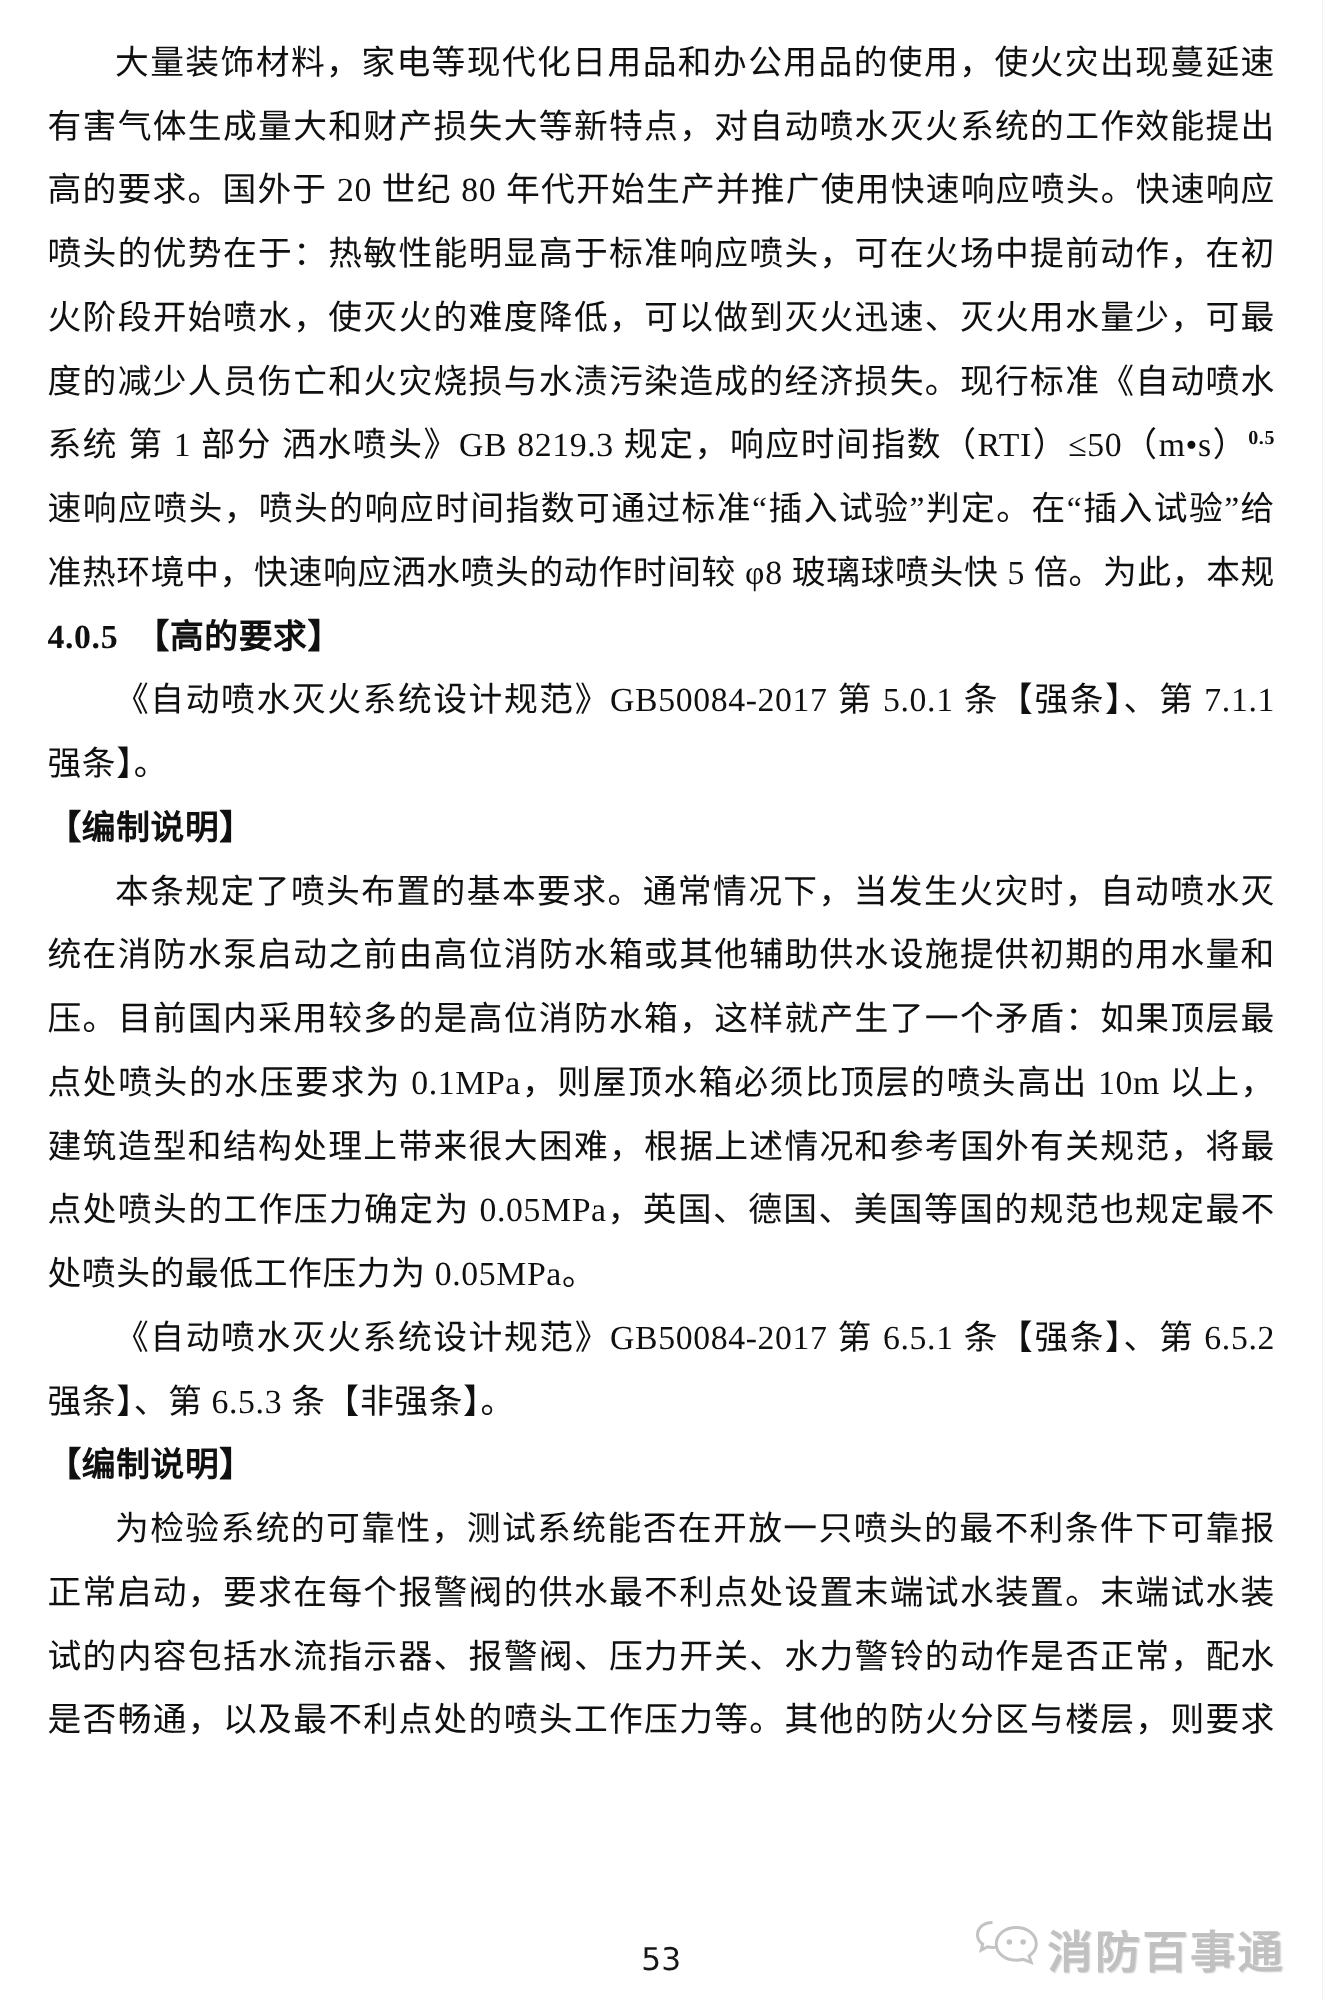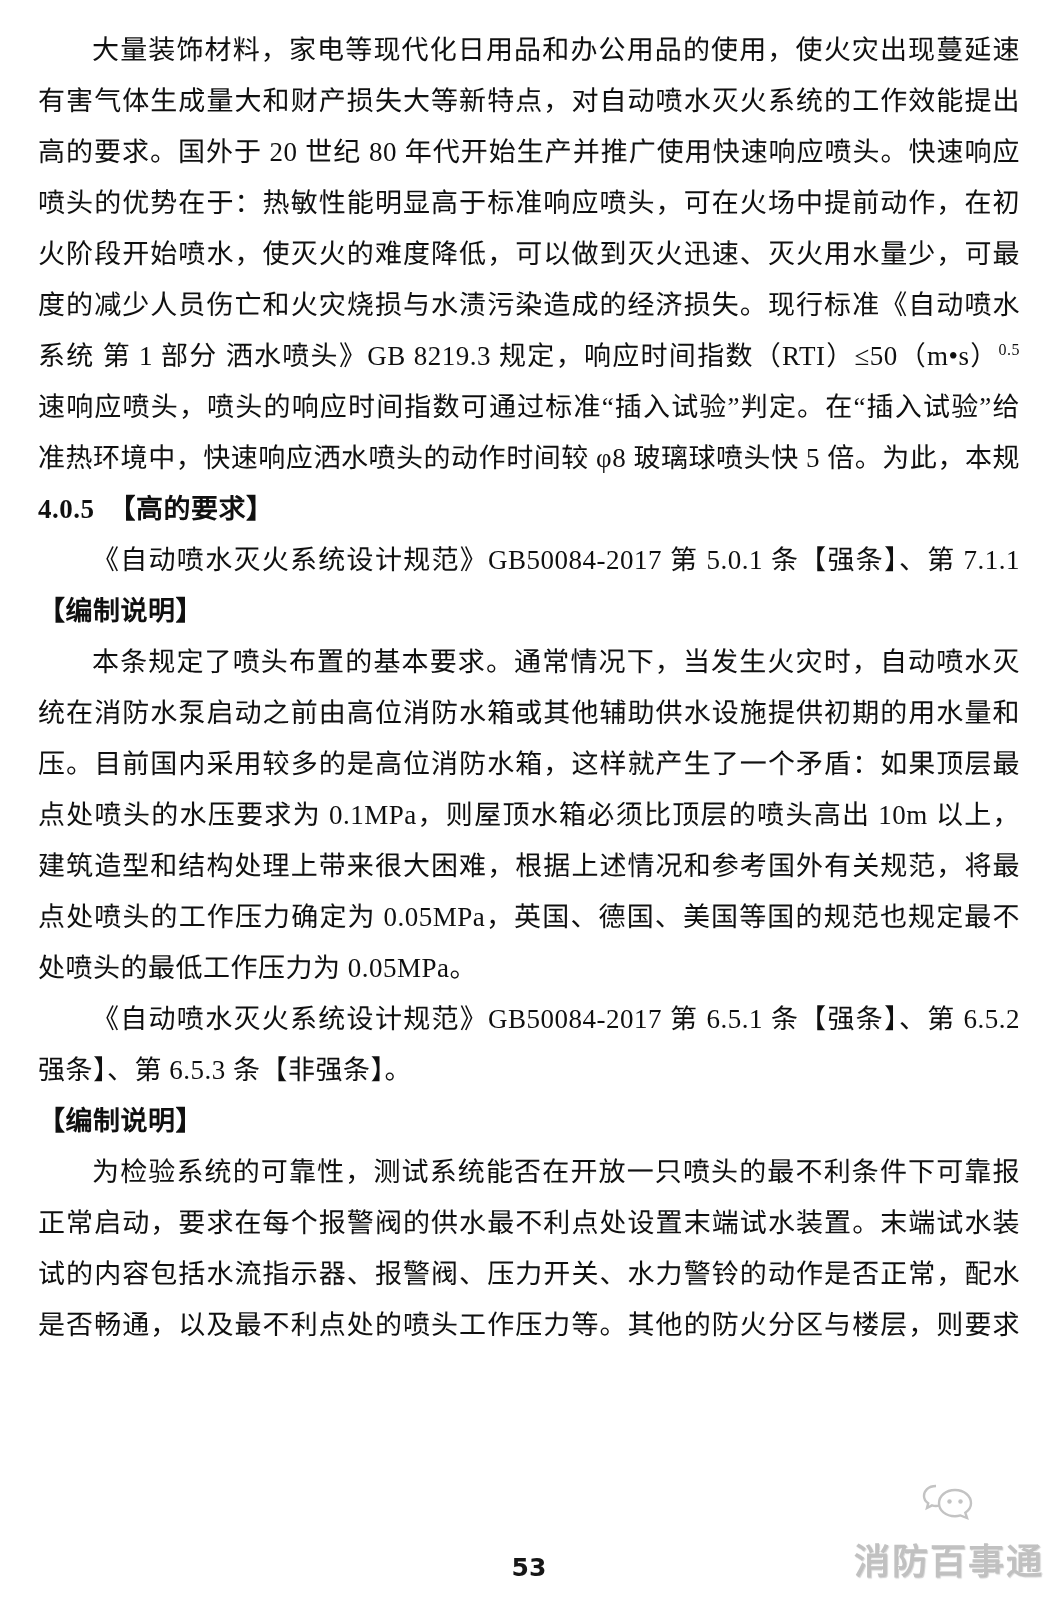--- a/index.html
+++ b/index.html
@@ -24,41 +24,39 @@
     overflow:hidden;
     white-space:normal;
   }
   .line.indent{text-indent:2em;}
   .line.fill{text-align:justify;text-align-last:justify;}
   .line.heading{font-weight:700;}
   .line sup{
     font-size:16px;
     vertical-align:super;
     line-height:0;
-    font-weight:400;
+    font-weight:700;
   }
   .footer{
     position:absolute;
     left:0;right:0;
     bottom:18px;
     text-align:center;
     font-family:"DejaVu Sans","Liberation Sans",sans-serif;
-    font-weight:700;
+    font-weight:400;
     font-size:25px;
     color:#161616;
   }
   .watermark{
     position:absolute;
-    right:14px;
+    right:30px;
     bottom:16px;
     display:flex;
-    align-items:center;
     gap:4px;
     pointer-events:none;
-    flex-direction:column;
   }
   .wm-icon{display:inline-block;line-height:0;}
   .wm-text{
     font-family:"DejaVu Sans","Liberation Sans",sans-serif;
     font-weight:700;
     font-size:36px;
     letter-spacing:2px;
     color:rgba(190,190,190,0.95);
     text-shadow:-1px -1px 0 rgba(255,255,255,0.95), 1px 1px 1px rgba(150,150,150,0.45);
   }
@@ -74,20 +72,21 @@
       <div class="line fill">有害气体生成量大和财产损失大等新特点，对自动喷水灭火系统的工作效能提出了更</div>
       <div class="line fill">高的要求。国外于 20 世纪 80 年代开始生产并推广使用快速响应喷头。快速响应洒水</div>
       <div class="line fill">喷头的优势在于：热敏性能明显高于标准响应喷头，可在火场中提前动作，在初起小</div>
       <div class="line fill">火阶段开始喷水，使灭火的难度降低，可以做到灭火迅速、灭火用水量少，可最大限</div>
       <div class="line fill">度的减少人员伤亡和火灾烧损与水渍污染造成的经济损失。现行标准《自动喷水灭火</div>
       <div class="line fill"><span>系统 第 1 部分 洒水喷头》GB 8219.3 规定，响应时间指数（RTI）≤50（m•s）</span><sup>0.5</sup></div>
       <div class="line fill">速响应喷头，喷头的响应时间指数可通过标准“插入试验”判定。在“插入试验”给定的标</div>
       <div class="line fill">准热环境中，快速响应洒水喷头的动作时间较 φ8 玻璃球喷头快 5 倍。为此，本规范提</div>
       <div class="line heading">4.0.5　【高的要求】</div>
       <div class="line indent fill">《自动喷水灭火系统设计规范》GB50084-2017 第 5.0.1 条【强条】、第 7.1.1 条【非</div>
+      <div class="line">强条】。</div>
       <div class="line heading">【编制说明】</div>
       <div class="line indent fill">本条规定了喷头布置的基本要求。通常情况下，当发生火灾时，自动喷水灭火系</div>
       <div class="line fill">统在消防水泵启动之前由高位消防水箱或其他辅助供水设施提供初期的用水量和水</div>
       <div class="line fill">压。目前国内采用较多的是高位消防水箱，这样就产生了一个矛盾：如果顶层最不利</div>
       <div class="line fill">点处喷头的水压要求为 0.1MPa，则屋顶水箱必须比顶层的喷头高出 10m 以上，将会给</div>
       <div class="line fill">建筑造型和结构处理上带来很大困难，根据上述情况和参考国外有关规范，将最不利</div>
       <div class="line fill">点处喷头的工作压力确定为 0.05MPa，英国、德国、美国等国的规范也规定最不利点</div>
       <div class="line">处喷头的最低工作压力为 0.05MPa。</div>
       <div class="line indent fill">《自动喷水灭火系统设计规范》GB50084-2017 第 6.5.1 条【强条】、第 6.5.2 条【非</div>
       <div class="line">强条】、第 6.5.3 条【非强条】。</div>

